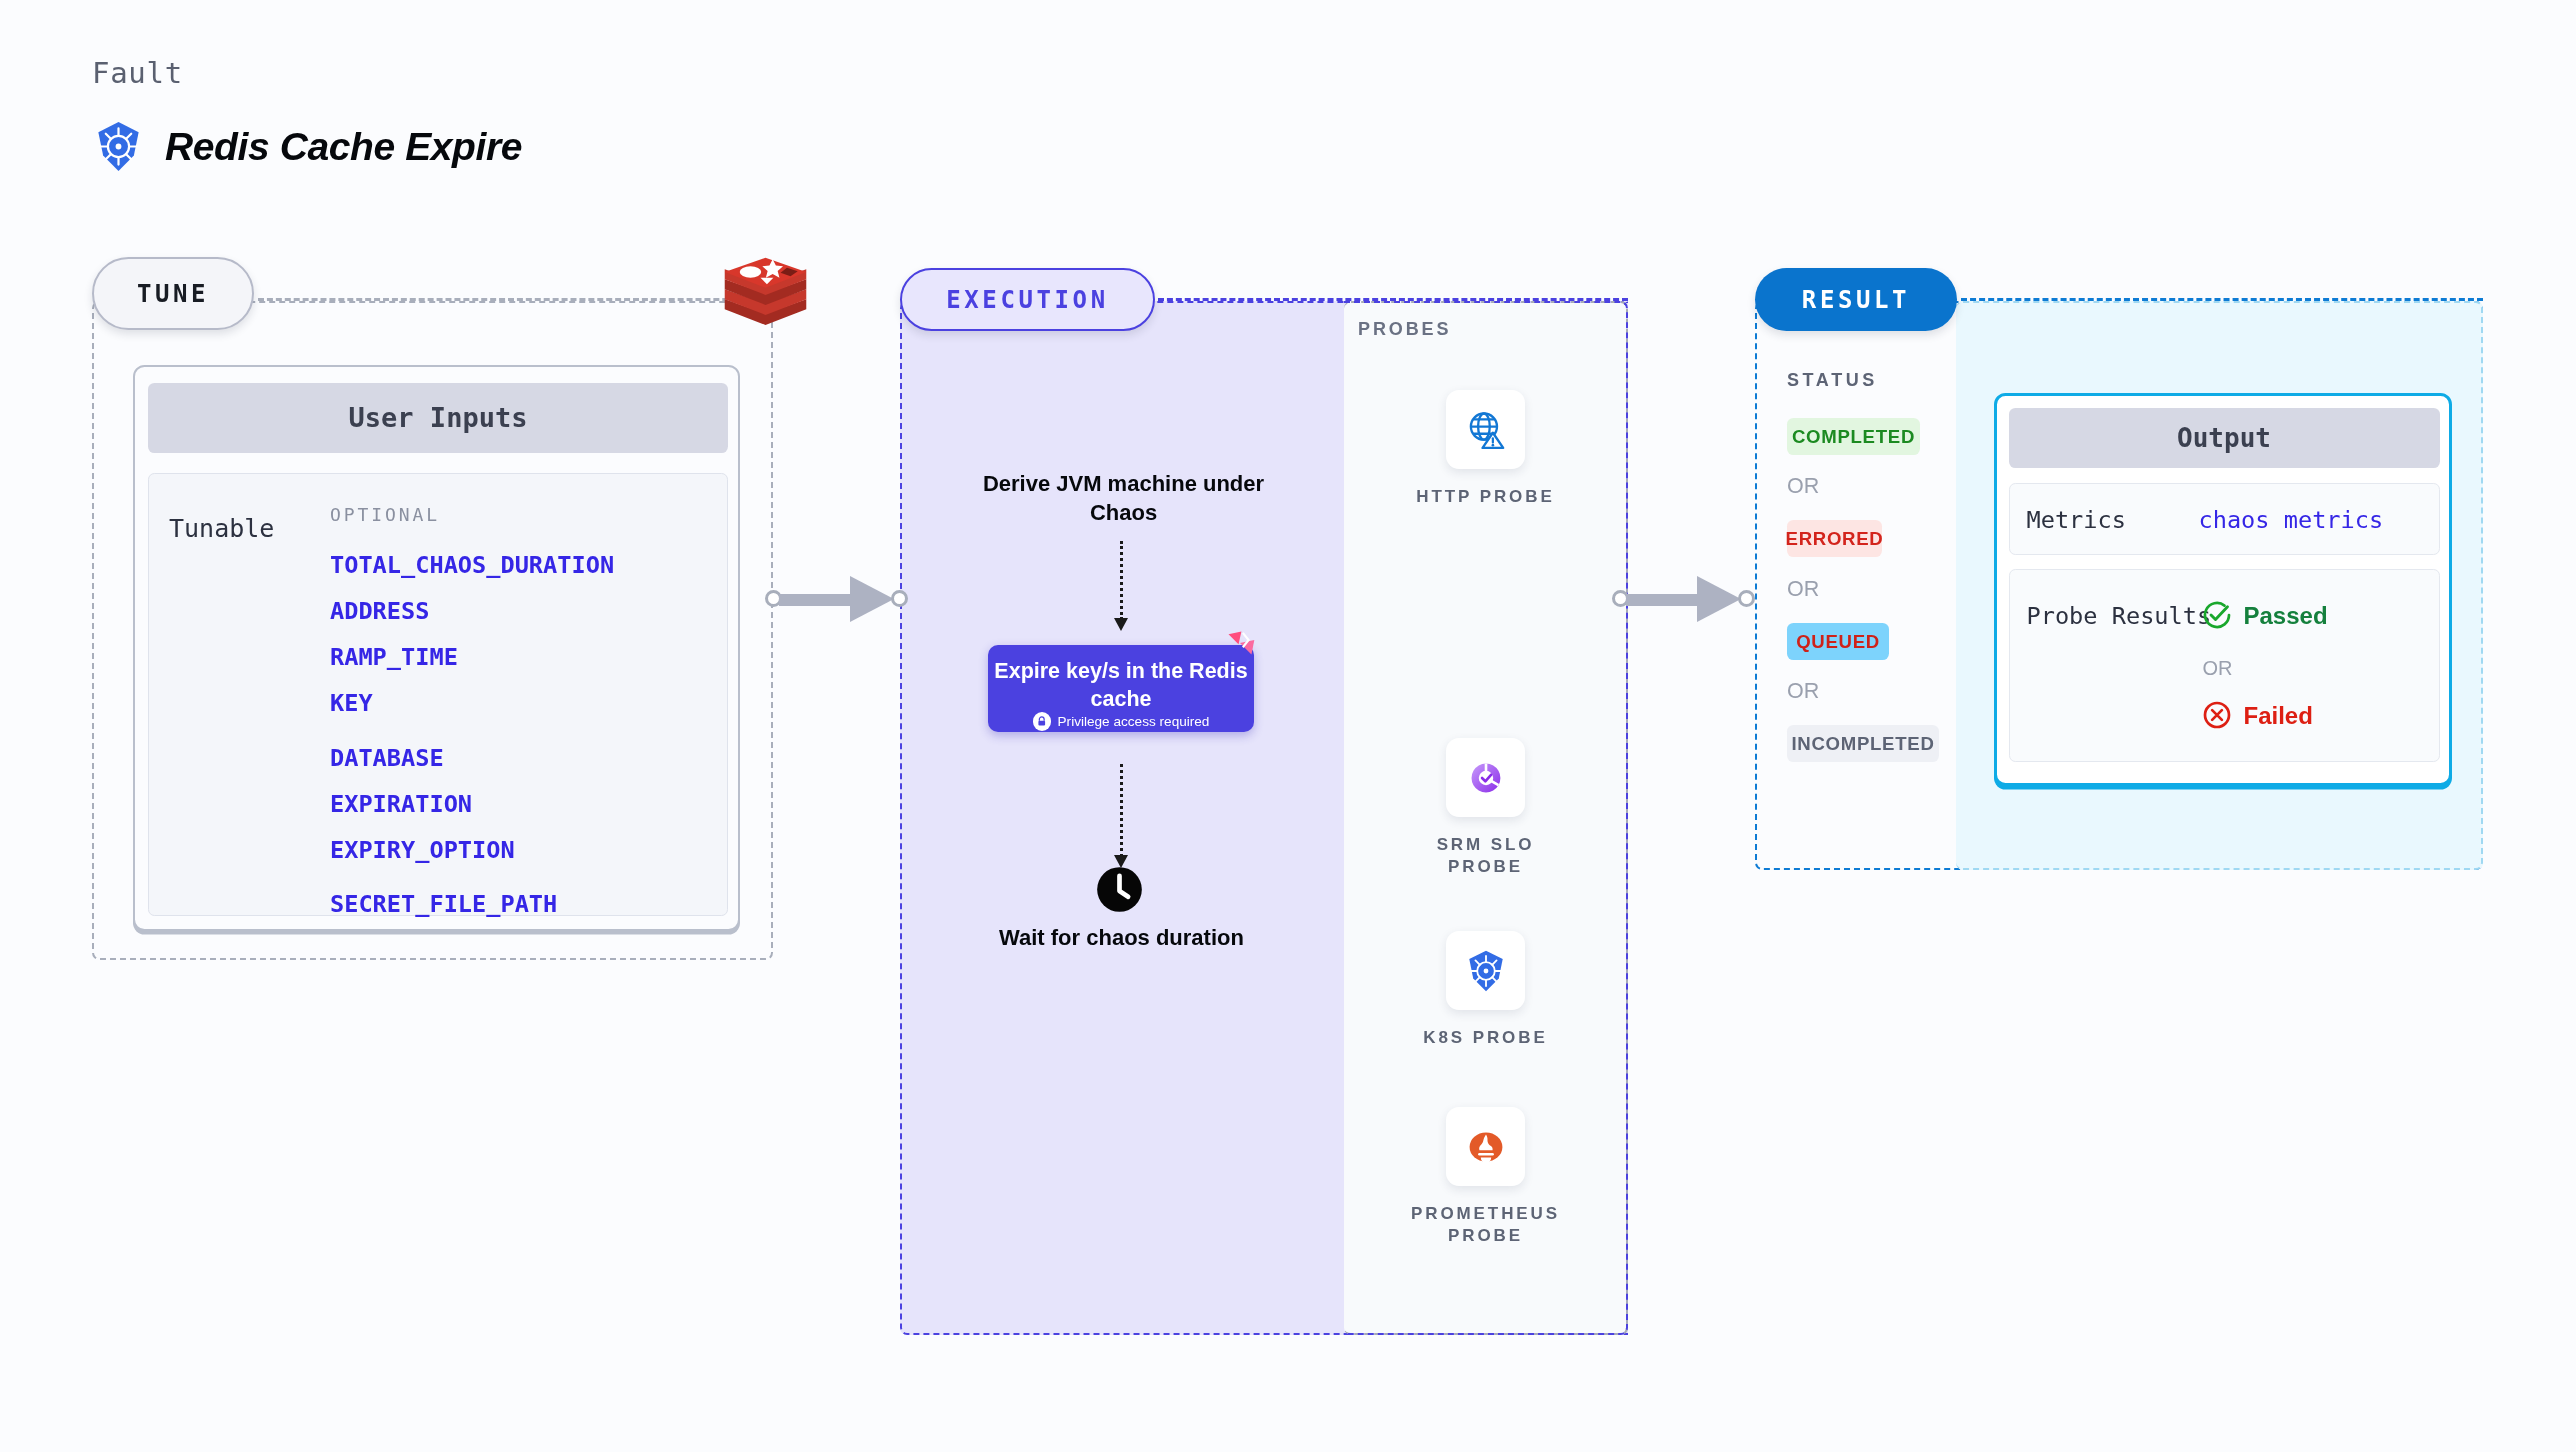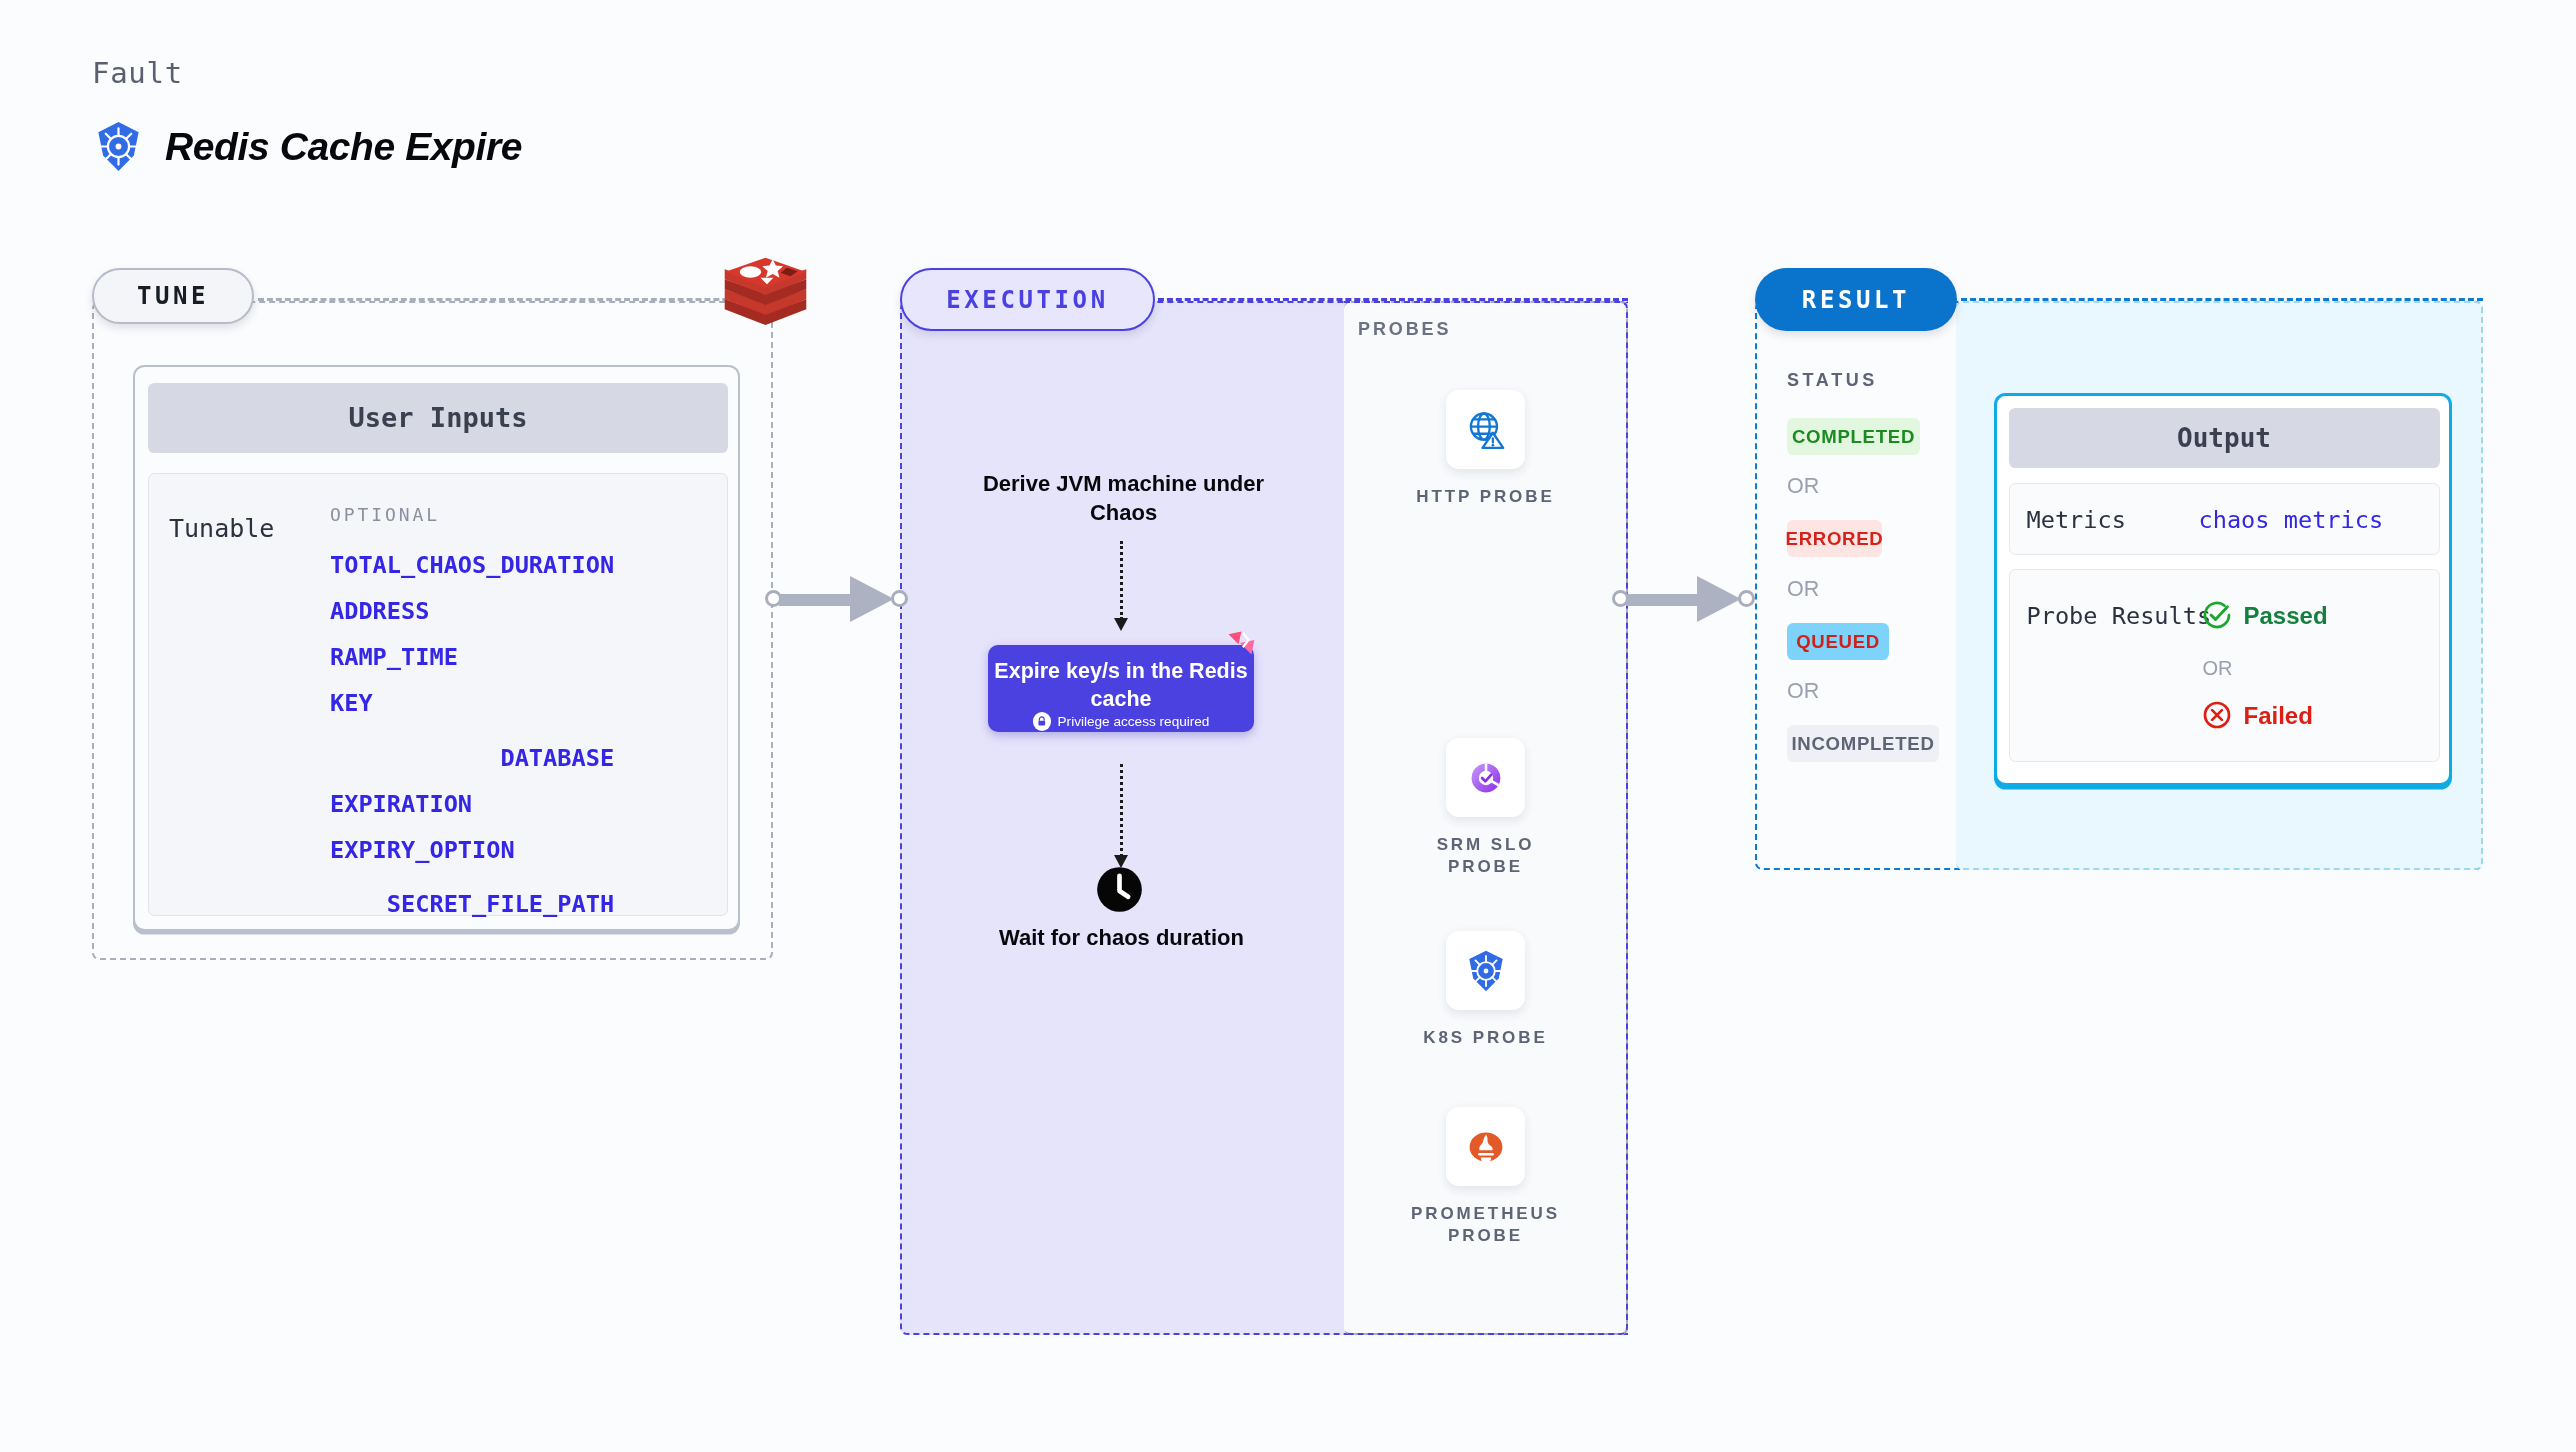--- a/index.html
+++ b/index.html
@@ -38,21 +38,21 @@
   #result-inner{left:1956px;top:301px;width:527px;height:569px;
     border:2.1px dashed #9fd8f2;border-left:none;background:#e9f8fe;}
 
   
   .pill{
     position:absolute;display:flex;align-items:center;justify-content:center;
     font-family:"DejaVu Sans Mono",monospace;font-weight:700;
     letter-spacing:3.6px;border-radius:43px;box-sizing:border-box;
     box-shadow:0 4.3px 8.6px rgba(30,35,60,.13);
   }
-  #pill-tune{left:92px;top:268px;width:162px;height:56px;
+  #pill-tune{left:92px;top:257px;width:162px;height:73px;
     background:#f4f5f9;border:2.9px solid #b6bac9;color:#181c24;font-size:24px;}
   #pill-exec{left:900px;top:268px;width:255px;height:63px;
     background:#e8e6fd;border:2.9px solid #4b41e0;color:#4b41e0;font-size:24px;}
   #pill-result{left:1755px;top:268px;width:202px;height:63px;
     background:#0a74cd;border:none;color:#fff;font-size:24px;}
 
   
   .pill-line{position:absolute;height:0;border-top:3.6px dashed;}
   #line-tune{left:258px;top:298px;width:506px;border-color:#a8aebb;}
   #line-exec{left:1158px;top:298px;width:470px;border-color:#4b41e0;}
@@ -84,21 +84,21 @@
   }
   #optional-label{
     position:absolute;left:181px;top:30px;
     font-family:"DejaVu Sans Mono",monospace;font-size:18px;color:#8a90a0;letter-spacing:2.9px;
   }
   #param-list{position:absolute;left:181px;top:77px;}
   .param{
     font-family:"DejaVu Sans Mono",monospace;font-size:23.6px;font-weight:700;
     color:#3526e6;margin-bottom:18px;white-space:nowrap;
   }
-  .param.gap{margin-top:26.5px;text-align:right;}
+  .param.gap{margin-top:26.5px;}
 
   
   .connector{position:absolute;height:64px;}
   .conn-dot{position:absolute;top:23.6px;width:17px;height:17px;border-radius:50%;
     background:#fff;border:3.6px solid #a8aebb;box-sizing:border-box;}
   .conn-bar{position:absolute;top:28px;height:11.5px;background:#adb2c2;}
   .conn-head{position:absolute;top:10px;width:0;height:0;
     border-top:23.6px solid transparent;border-bottom:23.6px solid transparent;
     border-left:44px solid #adb2c2;}
   #conn1{left:765px;top:566px;width:143px;}

